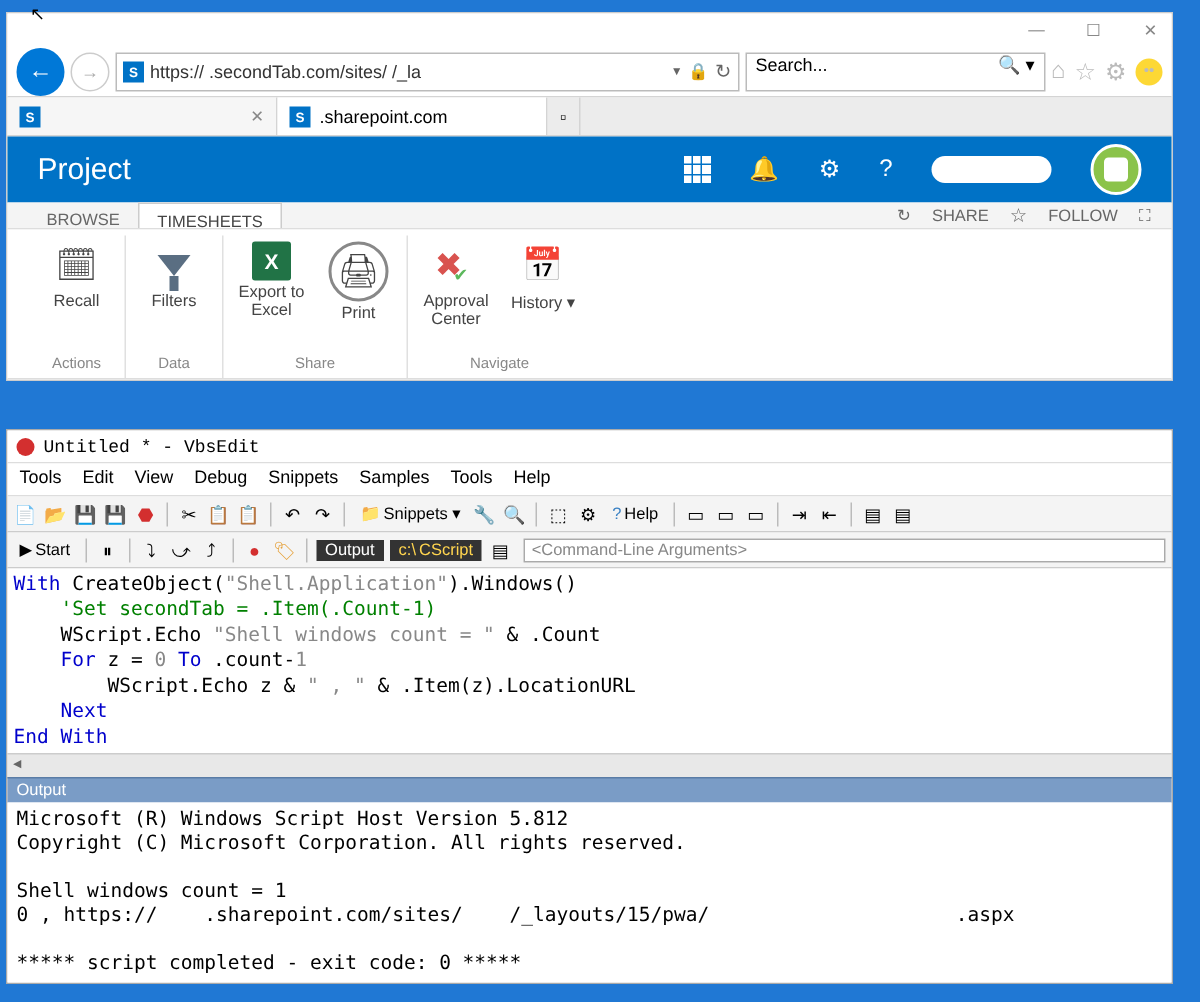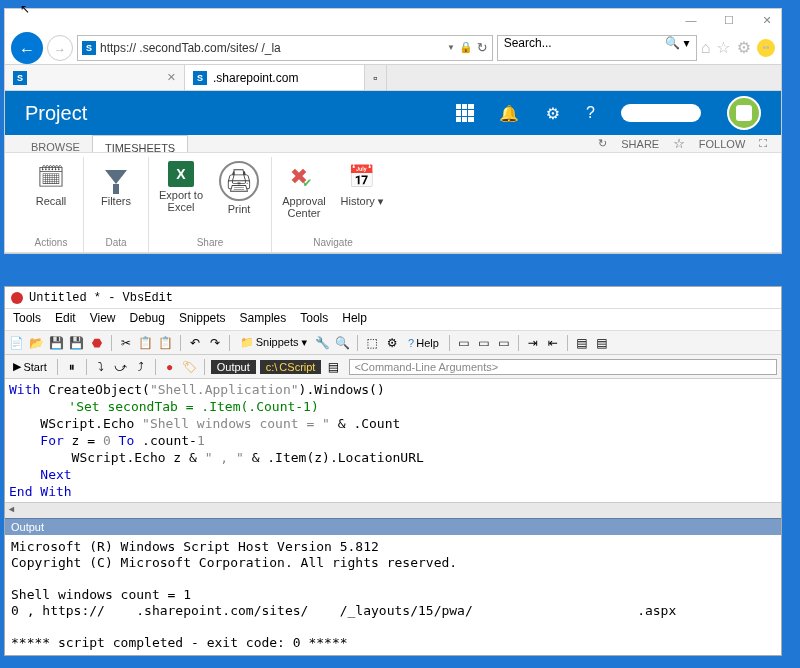--- a/index.html
+++ b/index.html
@@ -68,21 +68,21 @@
 .tb-btn.active-w { background: #333; color: #fff; padding: 1px 6px; }
 .tb-btn.active-c { background: #333; color: #ffd54f; padding: 1px 6px; }
 .args-box { flex: 1; border: 1px solid #aaa; background: #fff; padding: 1px 4px; color: #888; font-size: 11px; margin-left: 4px; }
 
 
 .code-area { display: flex; background: #fff; font-family: Consolas, monospace; font-size: 13px; }
 .gutter { width: 34px; text-align: right; color: #2a7a9c; padding: 2px 8px 2px 0; border-right: 1px solid #ddd; background: #fff; line-height: 17px; }
 .code { flex: 1; padding: 2px 4px; line-height: 17px; white-space: pre; overflow: hidden; }
 .kw { color: #0000cc; }
 .str { color: #888; }
-.cmt { color: #008000; margin-left: 28px; }
+.cmt { color: #008000; }
 .scroll-h { height: 16px; background: #e8e8e8; border-top: 1px solid #ccc; position: relative; }
 .scroll-h::before { content: '◄'; position: absolute; left: 2px; top: 1px; font-size: 9px; color: #666; }
 
 
 .out-header { background: #7a9cc6; color: #fff; font-size: 11px; padding: 2px 6px; border-top: 1px solid #5a7ca6; }
 .out-body { background: #fff; font-family: Consolas, monospace; font-size: 13px; padding: 4px 6px; line-height: 16px; white-space: pre; min-height: 120px; }
 </style>
 </head>
 <body>
 

